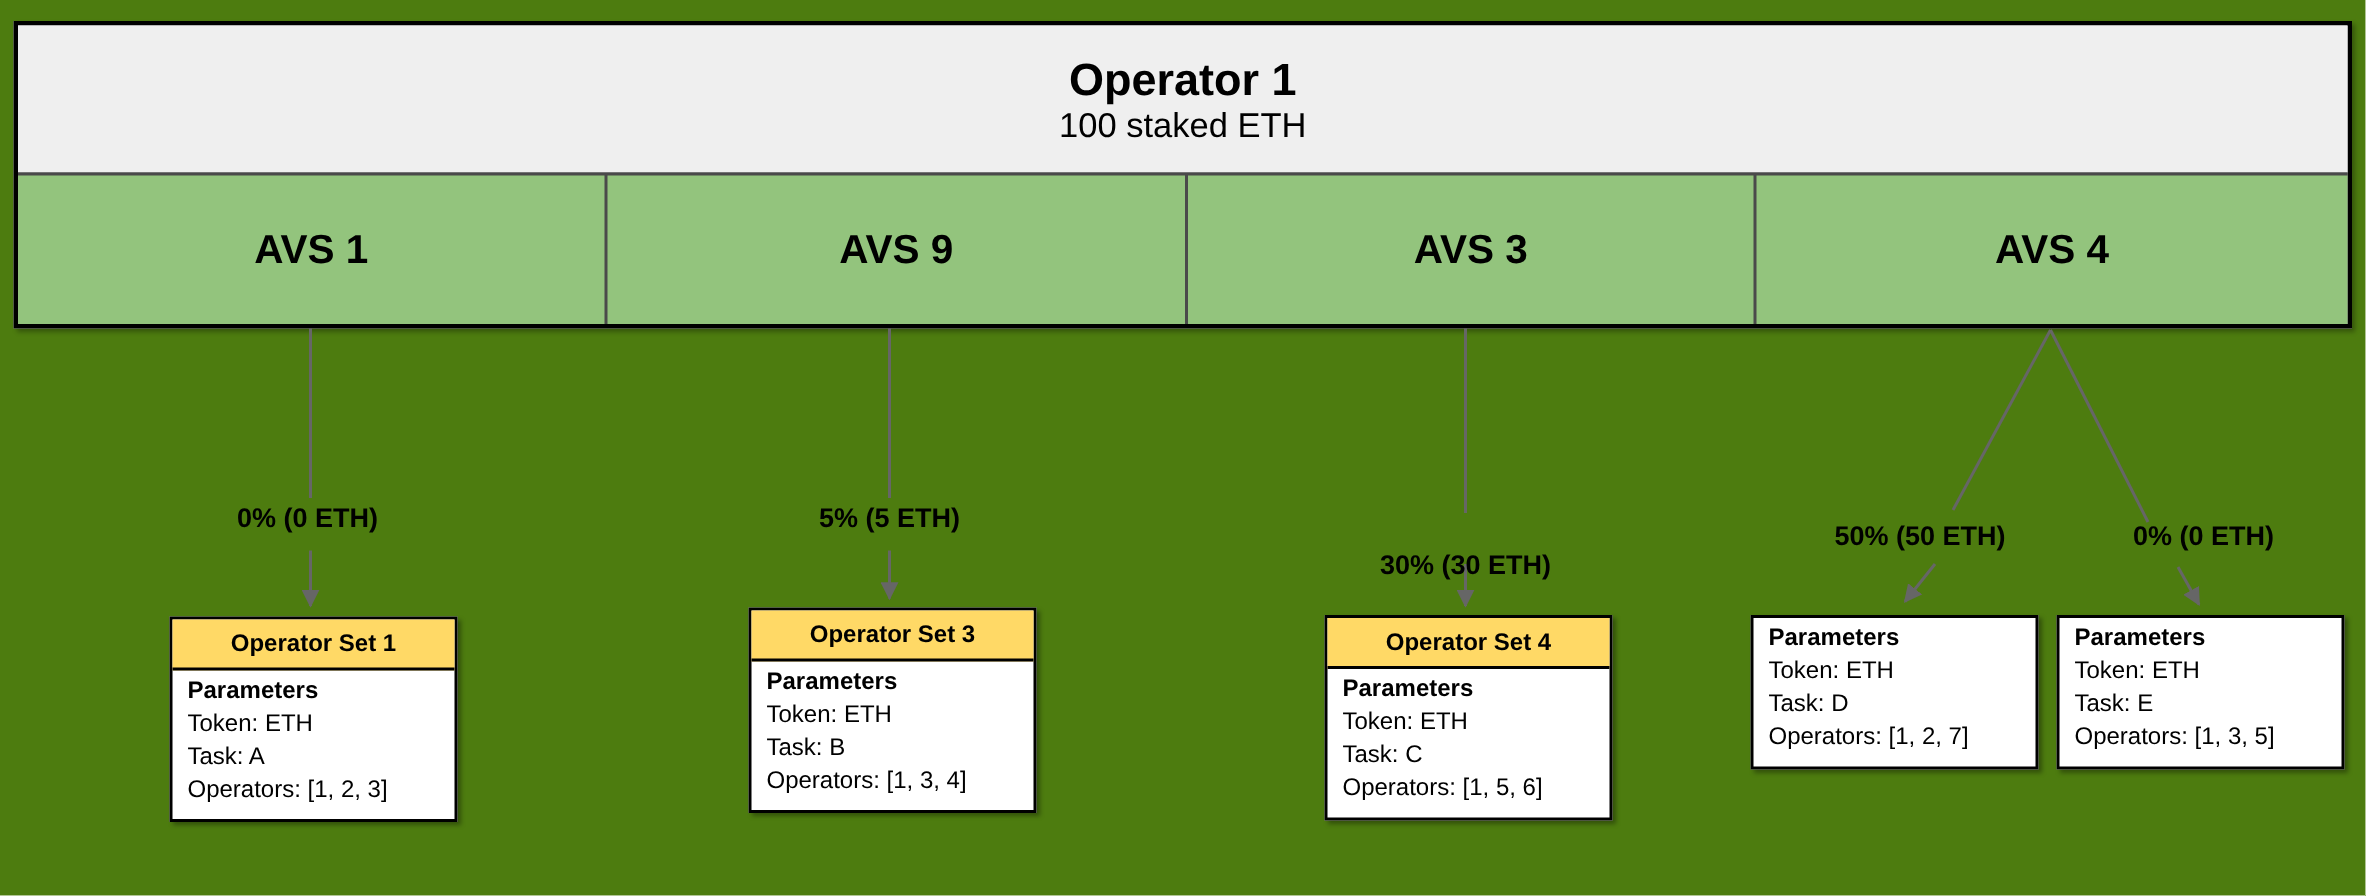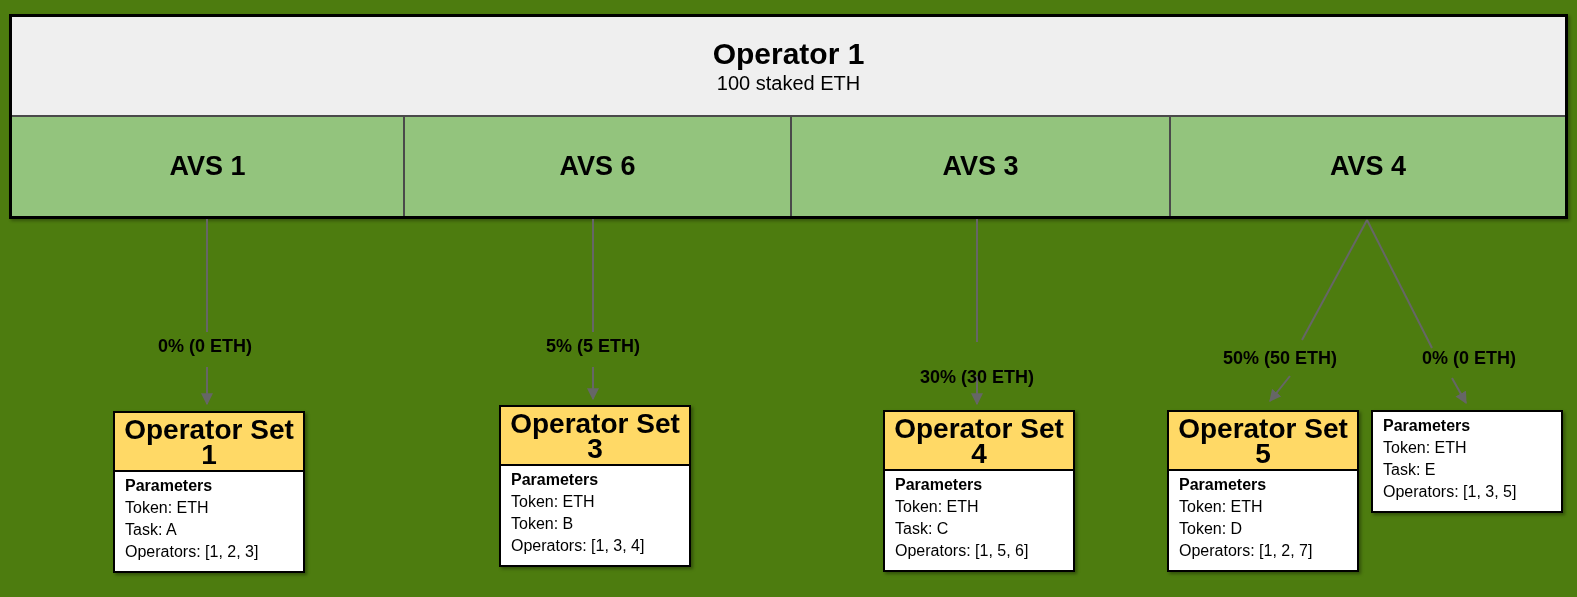--- a/index.html
+++ b/index.html
@@ -36,21 +36,21 @@
     align-items: center;
     justify-content: center;
   }
   .op-title {
     font-size: 30px;
     font-weight: bold;
     color: #000;
     line-height: 34px;
   }
   .op-subtitle {
-    font-size: 20px;
+    font-size: 23px;
     color: #000;
     line-height: 24px;
   }
   .avs-row {
     height: 101px;
     display: grid;
     grid-template-columns: 391px 385px 377px 1fr;
     column-gap: 2px;
     background: var(--divider, #4a4a4a);
     border-top: 2px solid var(--divider, #4a4a4a);
@@ -100,21 +100,21 @@
     width: 192px;
     border: 2px solid var(--border, #000000);
     box-sizing: border-box;
     background: #ffffff;
     box-shadow: 2px 2px 3px rgba(0,0,0,0.35);
   }
   .opset-header {
     background: var(--opset_header_fill, #ffd966);
     border-bottom: 2px solid var(--border, #000000);
     text-align: center;
-    font-size: 28px;
+    font-size: 16px;
     font-weight: bold;
     color: #000;
     padding: 4px 0 3px 0;
     line-height: 25px;
   }
   .opset-body {
     padding: 3px 10px 8px 10px;
     font-size: 16px;
     line-height: 22px;
     color: #000;
@@ -129,21 +129,21 @@
   <div class="operator-box">
     <div class="operator-header">
       <div class="op-title">Operator 1</div>
       <div class="op-subtitle">100 staked ETH</div>
     </div>
     <div class="avs-row">
       <div class="avs-cell">
         <span class="avs-label">AVS 1</span>
       </div>
       <div class="avs-cell">
-        <span class="avs-label">AVS 6</span>
+        <span class="avs-label">AVS 9</span>
       </div>
       <div class="avs-cell">
         <span class="avs-label">AVS 3</span>
       </div>
       <div class="avs-cell">
         <span class="avs-label">AVS 4</span>
       </div>
     </div>
   </div>
 
@@ -179,41 +179,40 @@
       <div class="param-line">Task: A</div>
       <div class="param-line">Operators: [1, 2, 3]</div>
     </div>
   </div>
 
   <div class="opset" style="left:499px; top:405px;">
     <div class="opset-header">Operator Set 3</div>
     <div class="opset-body">
       <div class="param-heading">Parameters</div>
       <div class="param-line">Token: ETH</div>
-      <div class="param-line">Token: B</div>
+      <div class="param-line">Task: B</div>
       <div class="param-line">Operators: [1, 3, 4]</div>
     </div>
   </div>
 
   <div class="opset" style="left:883px; top:410px;">
     <div class="opset-header">Operator Set 4</div>
     <div class="opset-body">
       <div class="param-heading">Parameters</div>
       <div class="param-line">Token: ETH</div>
       <div class="param-line">Task: C</div>
       <div class="param-line">Operators: [1, 5, 6]</div>
     </div>
   </div>
 
   <div class="opset" style="left:1167px; top:410px;">
-    <div class="opset-header">Operator Set 5</div>
-    <div class="opset-body">
-      <div class="param-heading">Parameters</div>
-      <div class="param-line">Token: ETH</div>
-      <div class="param-line">Token: D</div>
+    <div class="opset-body">
+      <div class="param-heading">Parameters</div>
+      <div class="param-line">Token: ETH</div>
+      <div class="param-line">Task: D</div>
       <div class="param-line">Operators: [1, 2, 7]</div>
     </div>
   </div>
 
   <div class="opset" style="left:1371px; top:410px;">
     <div class="opset-body">
       <div class="param-heading">Parameters</div>
       <div class="param-line">Token: ETH</div>
       <div class="param-line">Task: E</div>
       <div class="param-line">Operators: [1, 3, 5]</div>

